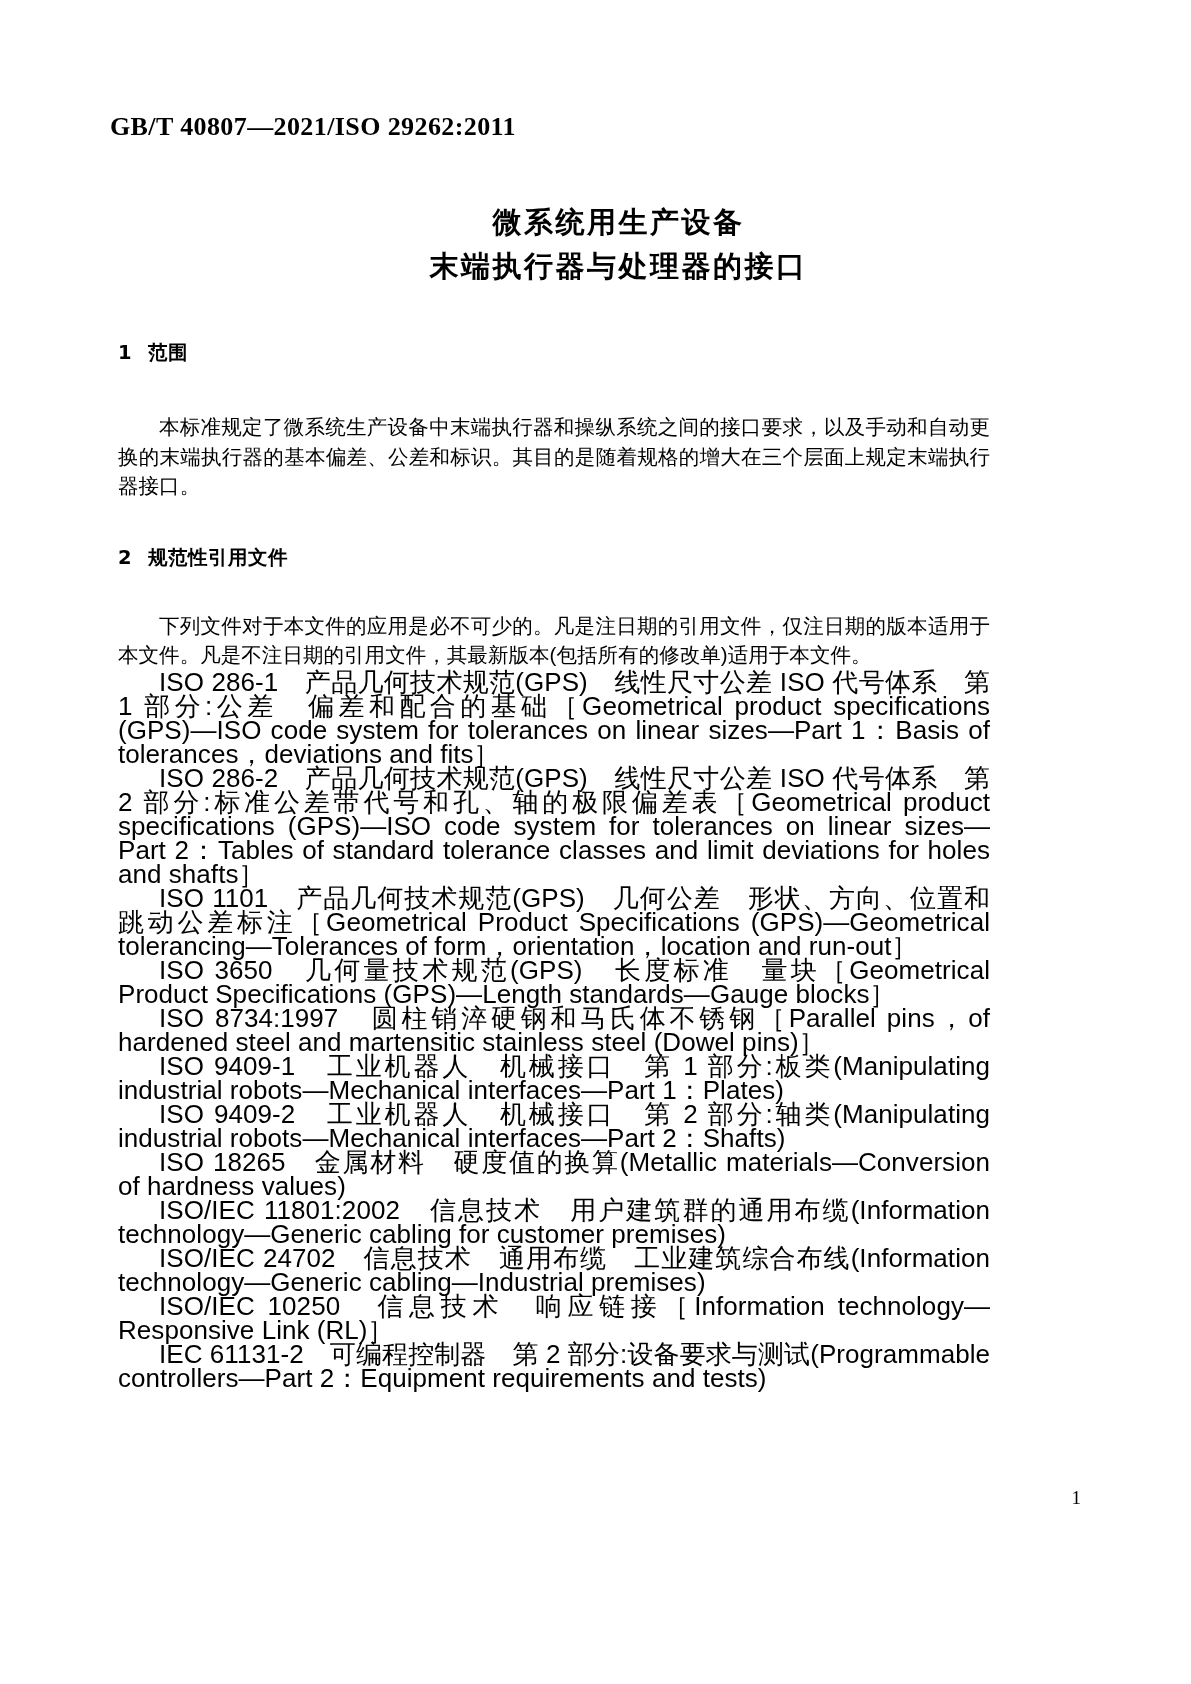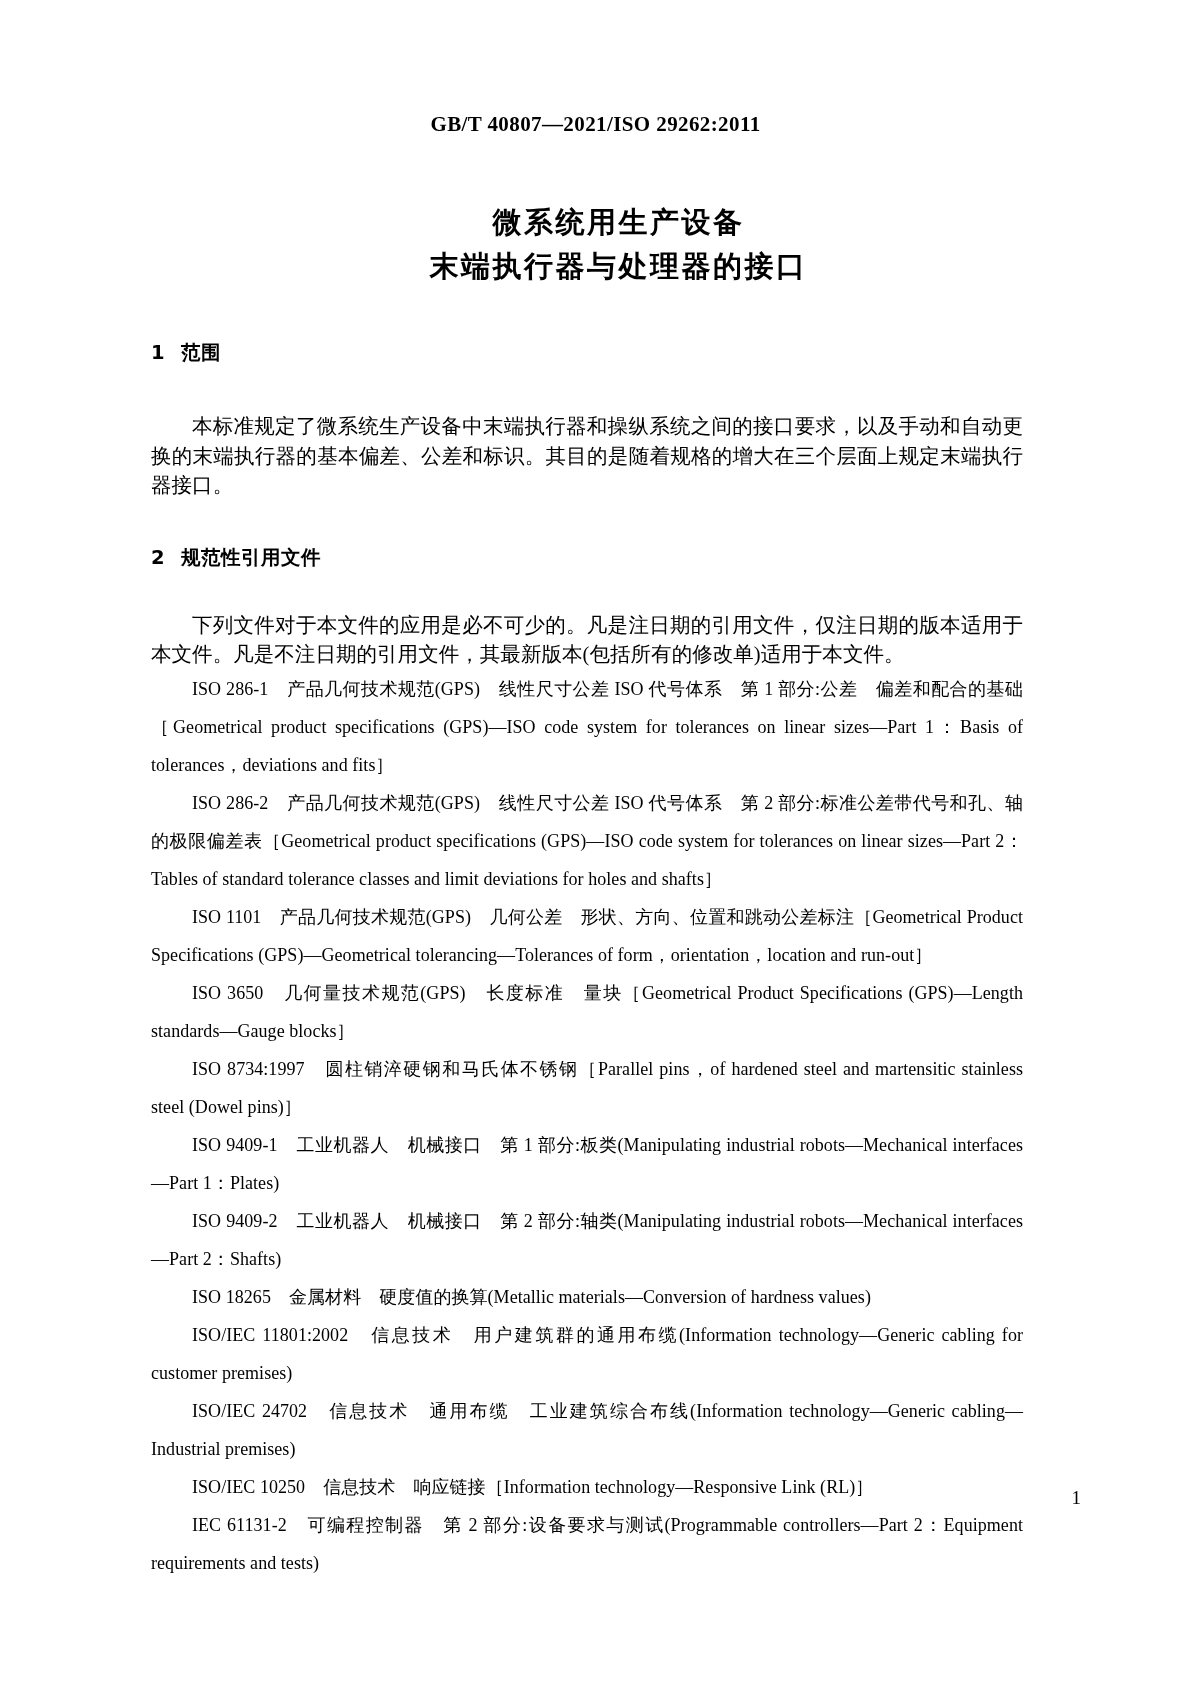--- a/index.html
+++ b/index.html
@@ -19,24 +19,24 @@
     background: #ffffff;
     box-sizing: border-box;
     overflow: hidden;
   }
   
   .running-header {
     position: absolute;
     top: 112px;
     left: 110px;
     right: 110px;
-    text-align: center;
+    text-align: left;
     font-family: "Liberation Serif", "DejaVu Serif", serif;
     font-weight: bold;
-    font-size: 21px;
+    font-size: 26px;
     letter-spacing: 0.4px;
     white-space: nowrap;
   }
   
   .doc-title {
     position: absolute;
     top: 200px;
     left: 0;
     right: 0;
     text-align: center;
@@ -49,21 +49,20 @@
   .doc-title .line {
     display: block;
     padding-left: 46px;
   }
   
   .content {
     position: absolute;
     top: 340px;
     left: 118px;
     width: 872px;
-    margin-left: 33px;
   }
   h2.section-heading {
     font-family: "DejaVu Sans", "Liberation Sans", sans-serif;
     font-weight: bold;
     font-size: 19.5px;
     line-height: 26px;
     margin: 0;
     padding: 0;
     letter-spacing: 0.5px;
   }
@@ -72,35 +71,35 @@
     min-width: 30px;
     font-weight: bold;
   }
   .sec-1-gap { height: 46px; }
   .sec-2-gap-before { height: 44px; }
   .sec-gap-after { height: 40px; }
 
   p.body-para {
     margin: 0;
     padding: 0;
-    font-family: Liberation Serif, serif;
+    font-family: Liberation Sans, sans-serif;
     font-size: 20.5px;
     line-height: 29.6px;
     text-align: justify;
     text-justify: inter-character;
     text-indent: 41px;
     letter-spacing: 0.05px;
     word-spacing: 0.2px;
   }
   p.ref-entry {
     margin: 0;
     padding: 0;
-    font-family: Liberation Serif, serif;
-    font-size: 18px;
-    line-height: 38px;
+    font-family: Liberation Sans, sans-serif;
+    font-size: 26px;
+    line-height: 24px;
     text-align: justify;
     text-justify: inter-character;
     text-indent: 41px;
     letter-spacing: 0.05px;
   }
   
   .page-number {
     position: absolute;
     bottom: 175px;
     left: 110px;

